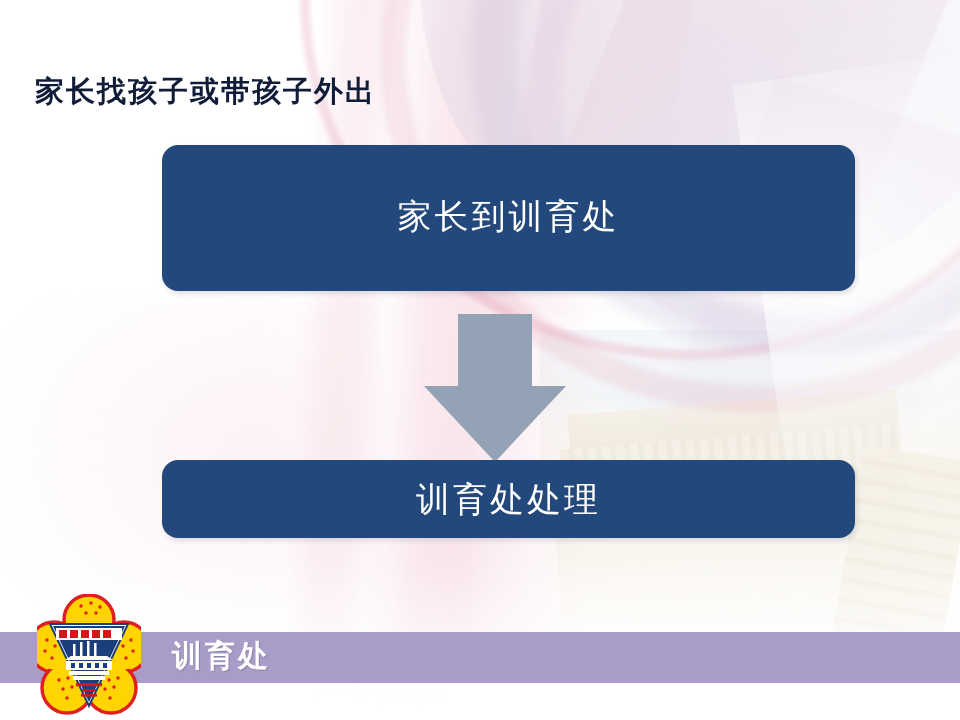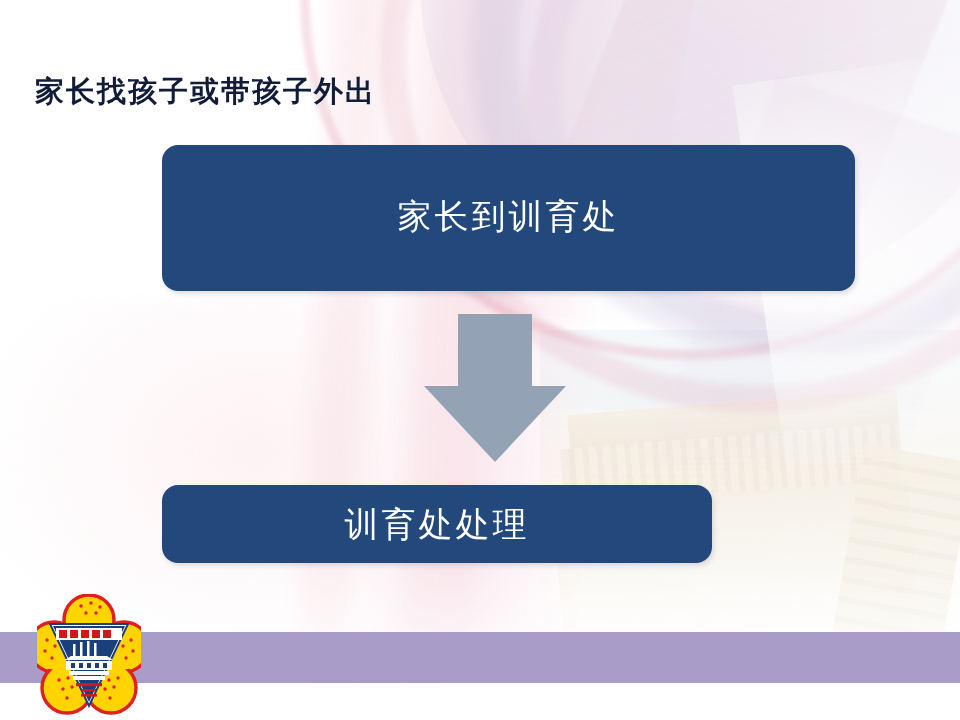--- a/index.html
+++ b/index.html
@@ -155,21 +155,21 @@
     position:absolute;
     background:#23497c;
     border-radius:16px;
     box-shadow:2px 3px 5px rgba(120,120,140,.22);
     display:flex;flex-direction:row;
     align-items:center;justify-content:center;
     color:#ffffff;
     font-family:"DejaVu Serif","Liberation Serif",serif;
   }
   #box-top{left:162px;top:145px;width:693px;height:146px;}
-  #box-bottom{left:162px;top:485px;width:550px;height:78px;}
+  #box-bottom{left:162px;top:460px;width:693px;height:78px;}
   .box-line{
     font-size:34px;line-height:1.32;letter-spacing:3px;
     white-space:nowrap;font-weight:normal;
   }
   .box-line.l1{margin-bottom:4px;}
 
   
   #flow-arrow{
     position:absolute;left:424px;top:314px;width:142px;height:148px;
   }
@@ -229,20 +229,21 @@
 
   <svg id="flow-arrow" viewBox="0 0 142 148">
     <polygon points="34,0 108,0 108,72 142,72 71,148 0,72 34,72" fill="#93a3b5"></polygon>
   </svg>
 
   <div id="box-bottom" class="flow-box">
     <div class="box-line">训育处处理</div>
   </div>
 
   <div id="footer-bar"></div>
+  <div id="footer-label">训育处</div>
 
   <svg id="school-logo" viewBox="0 0 104 124">
 
     <g>
       <circle cx="52" cy="26" r="25" fill="#ffd400" stroke="#e02020" stroke-width="3.4"></circle>
       <circle cx="17" cy="53" r="25" fill="#ffd400" stroke="#e02020" stroke-width="3.4"></circle>
       <circle cx="87" cy="53" r="25" fill="#ffd400" stroke="#e02020" stroke-width="3.4"></circle>
       <circle cx="30" cy="94" r="25" fill="#ffd400" stroke="#e02020" stroke-width="3.4"></circle>
       <circle cx="74" cy="94" r="25" fill="#ffd400" stroke="#e02020" stroke-width="3.4"></circle>
 

